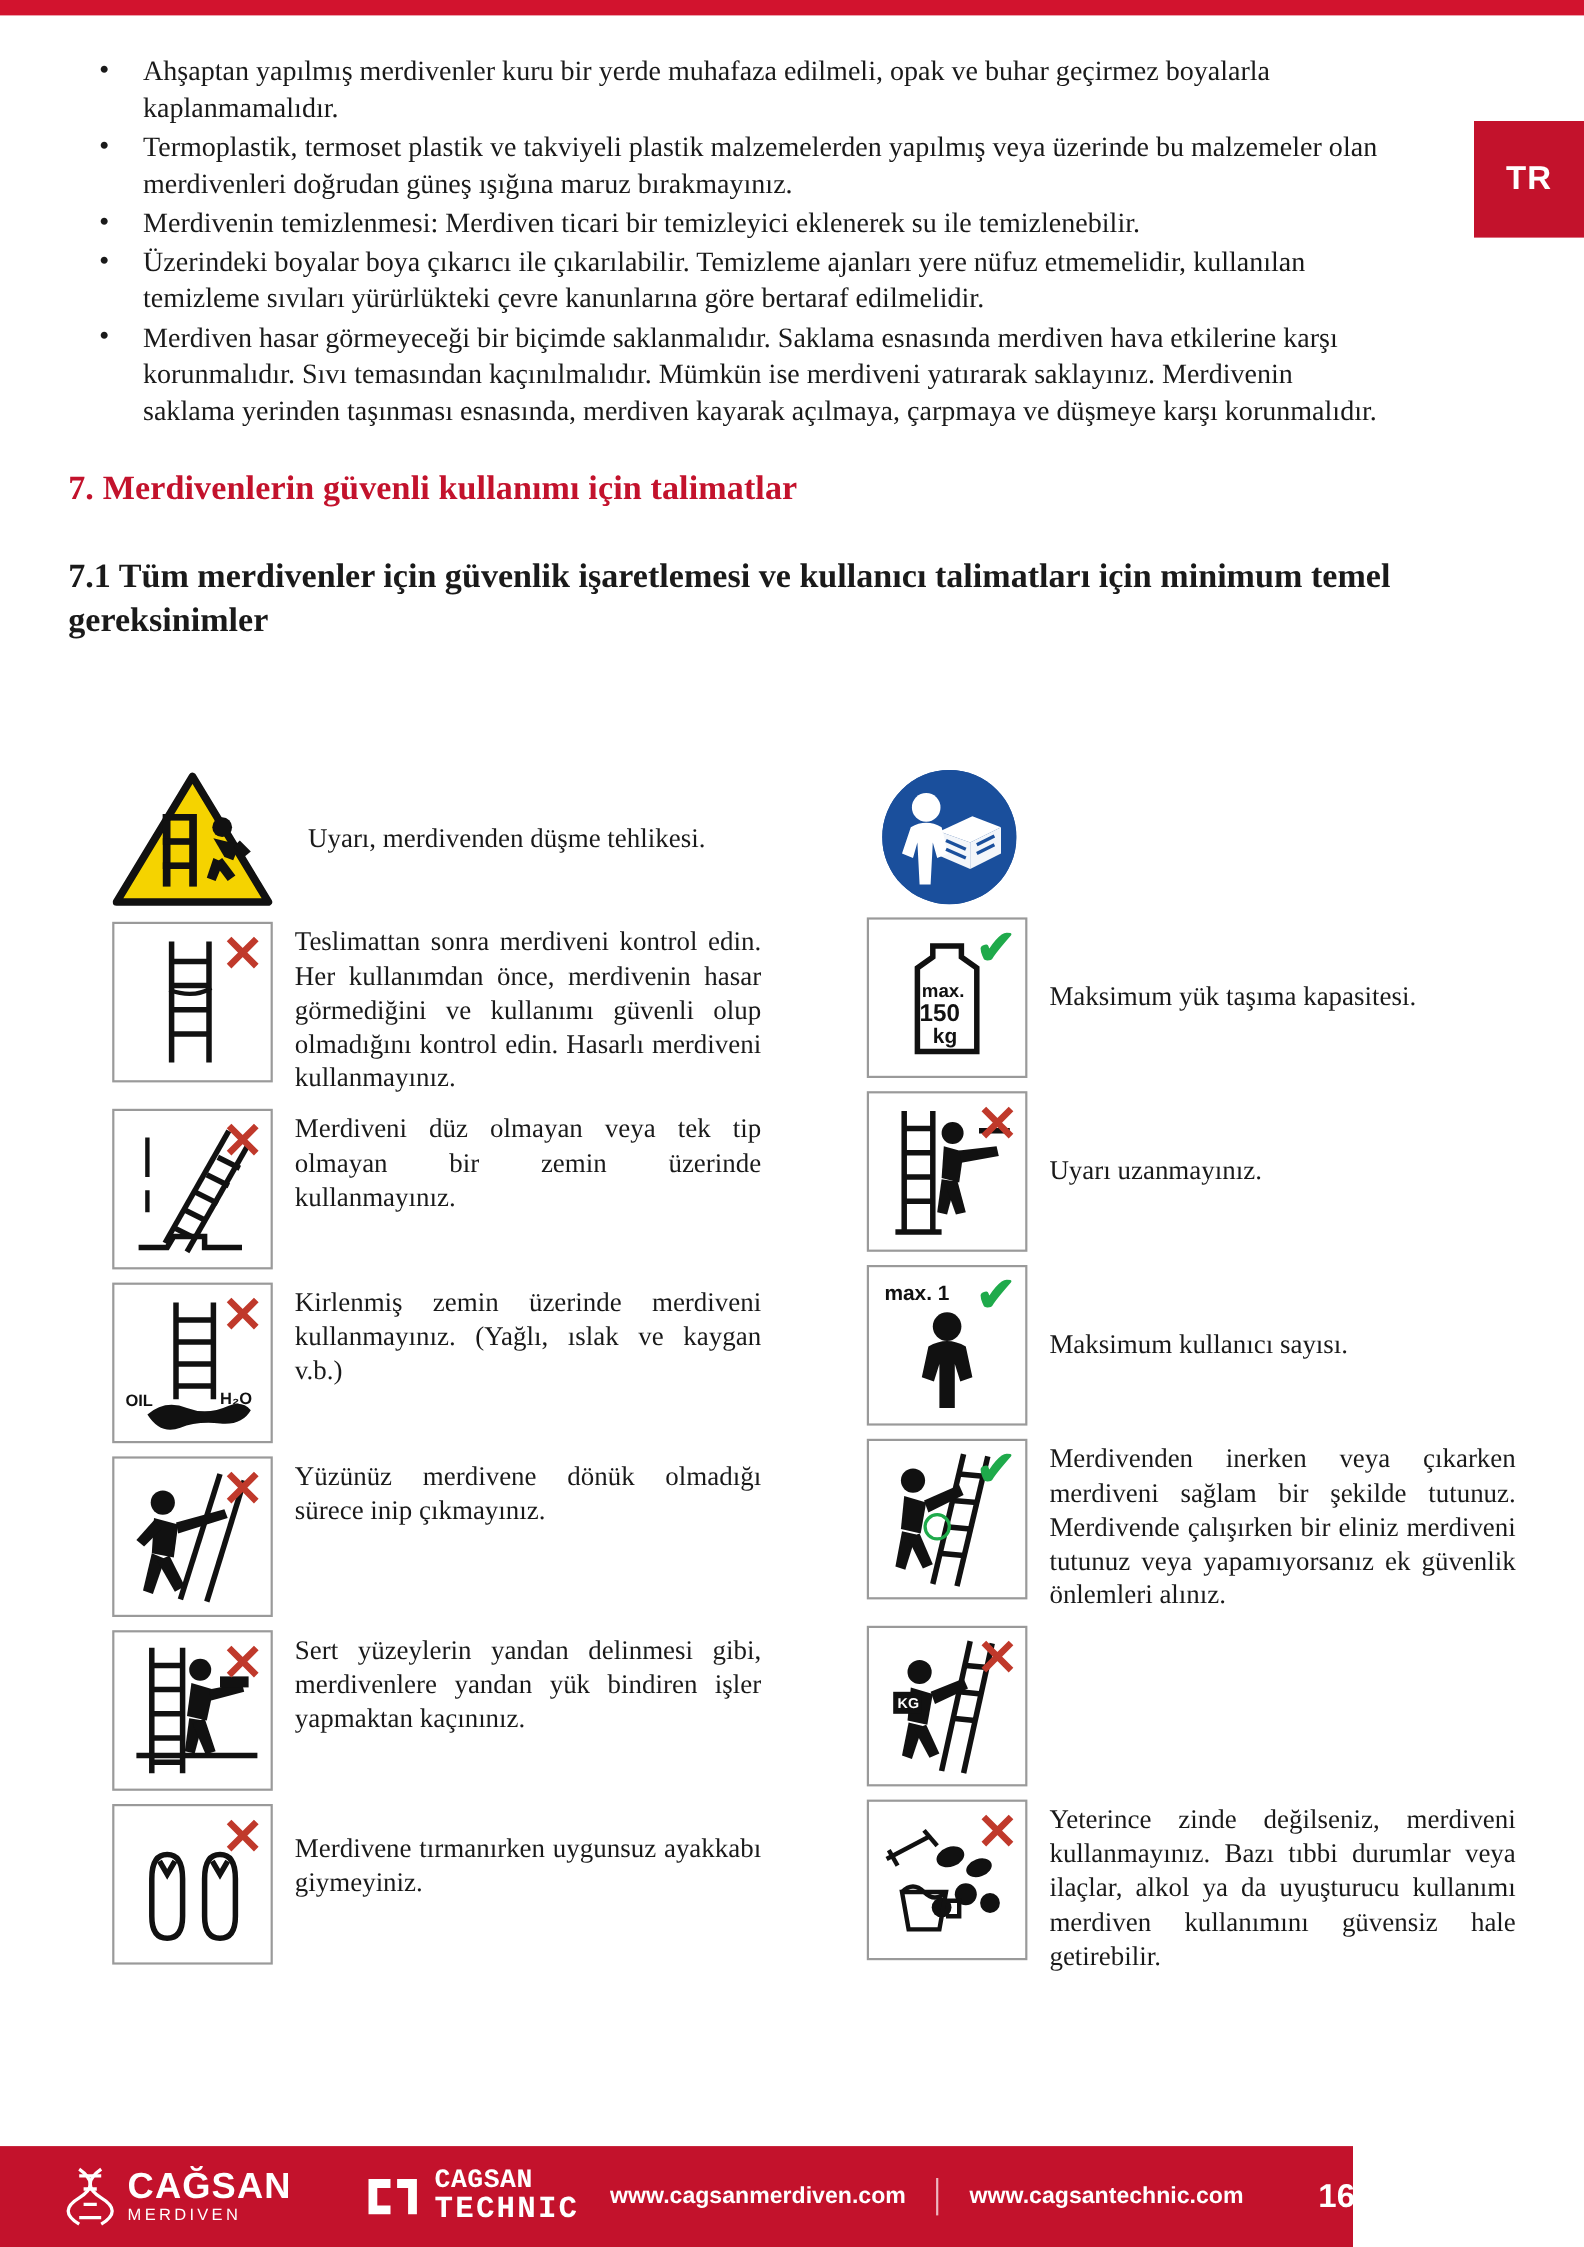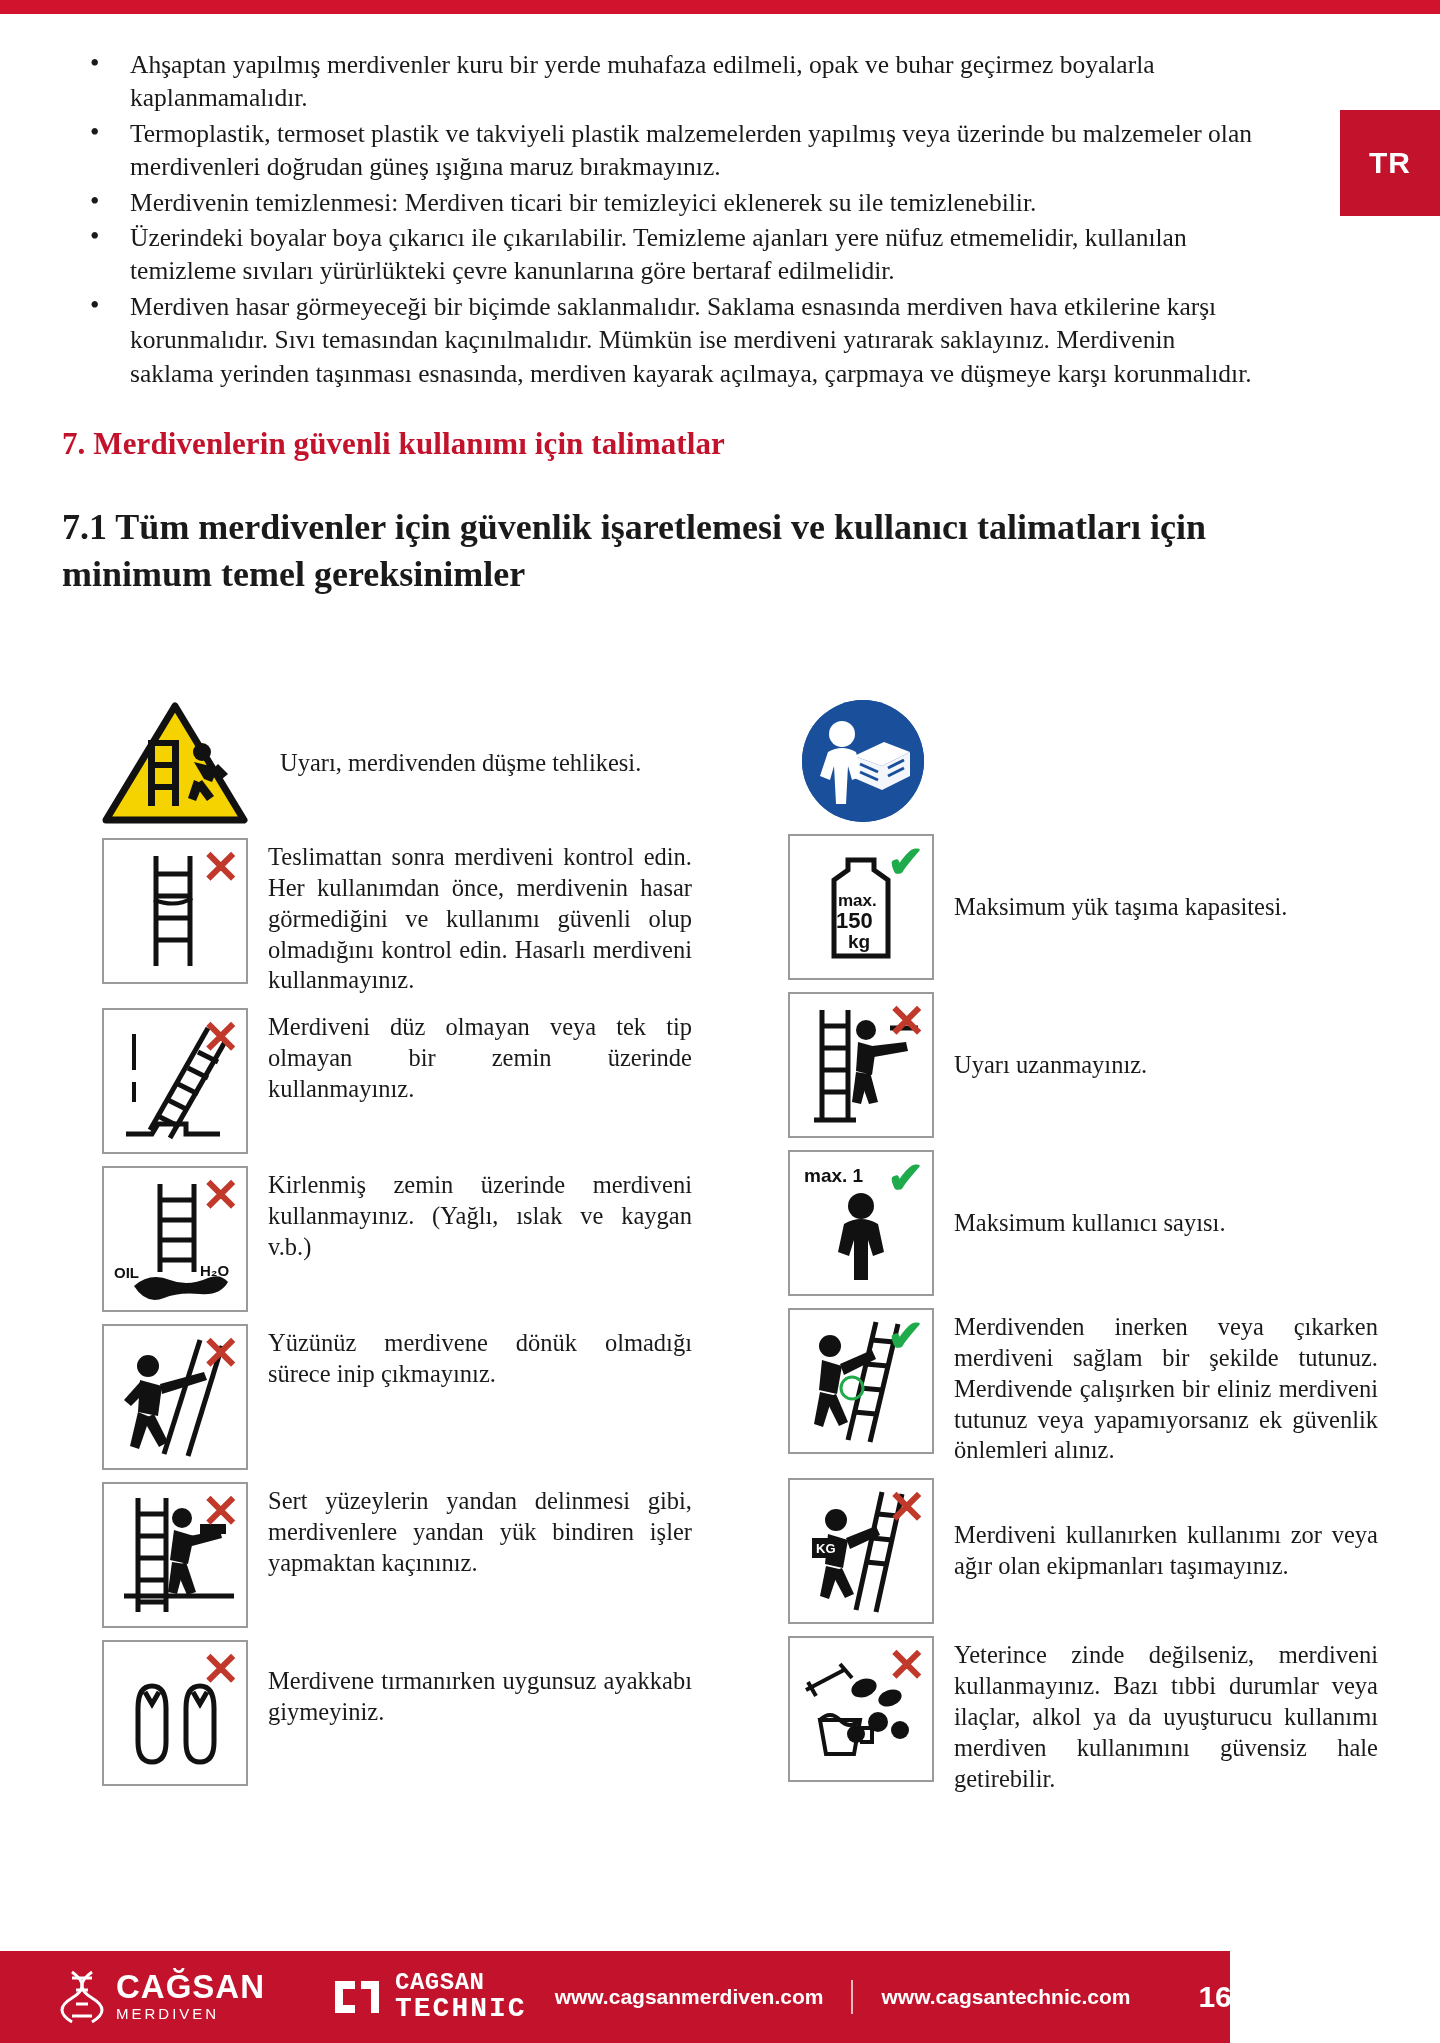--- a/index.html
+++ b/index.html
@@ -73,21 +73,21 @@
 
   h2.section-title {
     color: #c3122c;
     font-size: 31px;
     font-weight: bold;
     margin: 36px 0 0 0;
     letter-spacing: 0.1px;
   }
 
   h3.sub-title {
-    font-size: 36px;
+    font-size: 31px;
     font-weight: bold;
     margin: 42px 0 0 0;
     line-height: 1.3;
     max-width: 1240px;
   }
 
   
   .picto-area {
     position: absolute;
     top: 700px;
@@ -495,21 +495,20 @@
               <path d="M38 54 l20 6 -5 28 -18 -4 z"></path>
               <path d="M56 58 l30 -12 4 9 -30 14 z"></path>
               <path d="M36 86 l-6 30 9 3 10 -30 z"></path>
               <path d="M52 88 l12 26 -9 4 -14 -26 z"></path>
             </g>
             <rect x="22" y="58" width="26" height="20" fill="#111"></rect>
             <text x="26" y="73" font-family="Liberation Sans, sans-serif" font-size="13" font-weight="bold" fill="#fff">KG</text>
           </svg>
           <span class="xmark">✕</span>
         </div>
-        <div class="row-text mid">Merdiveni kullanırken kullanımı zor veya ağır olan ekipmanları taşımayınız.</div>
       </div>
 
       <div class="row">
         <div class="icon-box">
           <svg width="142" height="142" viewBox="0 0 142 142">
             <g stroke="#111" stroke-width="4" fill="none">
               <line x1="16" y1="52" x2="54" y2="32"></line>
               <line x1="50" y1="26" x2="62" y2="40"></line>
               <line x1="18" y1="44" x2="26" y2="58"></line>
             </g>

